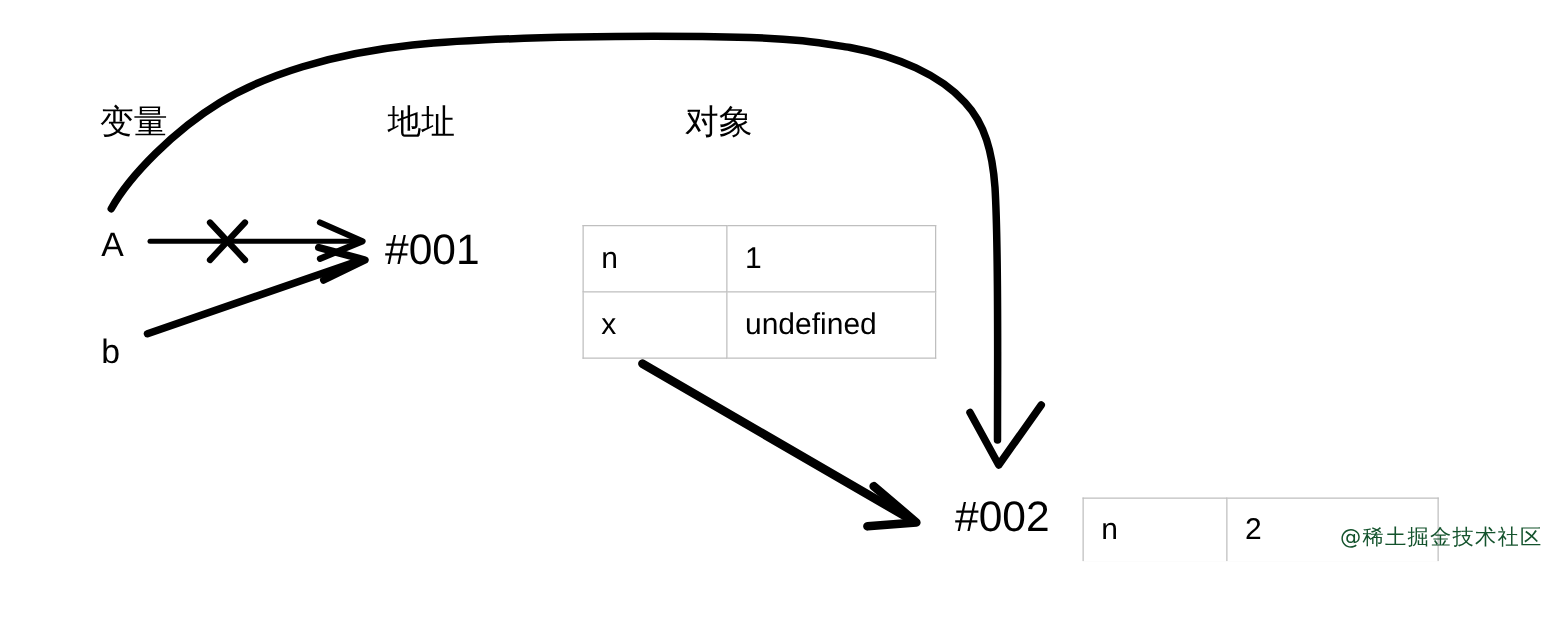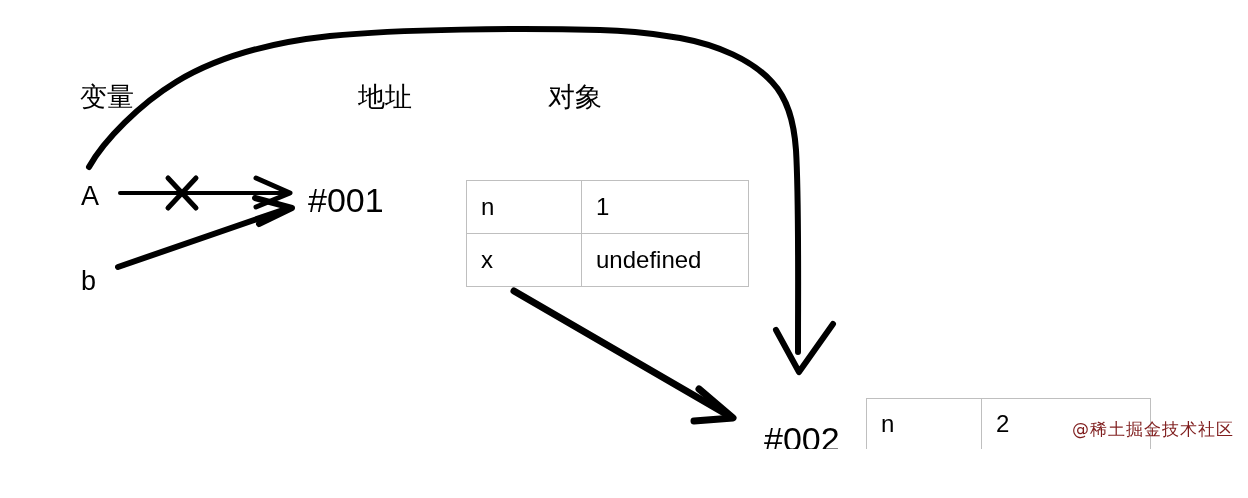--- a/index.html
+++ b/index.html
@@ -58,21 +58,21 @@
     top: 0;
     width: 1248px;
     height: 498px;
     pointer-events: none;
   }
   .watermark {
     position: absolute;
     right: 14px;
     bottom: 8px;
     font-size: 17px;
-    color: #7f1d1d;
+    color: #14532d;
     letter-spacing: 1px;
     font-family: "DejaVu Sans", sans-serif;
   }
 </style>
 </head>
 <body>
 
 <div id="canvas">
 
   <svg id="ink" viewBox="0 0 1248 498" xmlns="http://www.w3.org/2000/svg">
@@ -96,28 +96,28 @@
     </g>
 
     <path d="M 118,267 L 286,209" fill="none" stroke="#000000" stroke-width="6" stroke-linecap="round"></path>
     <path d="M 255,198 L 292,208 L 259,224" fill="none" stroke="#000000" stroke-width="6" stroke-linecap="round" stroke-linejoin="round"></path>
 
     <path d="M 514,291 L 726,414" fill="none" stroke="#000000" stroke-width="7" stroke-linecap="round"></path>
     <path d="M 699,389 L 733,418 L 694,421" fill="none" stroke="#000000" stroke-width="7" stroke-linecap="round" stroke-linejoin="round"></path>
   </svg>
 
   <div class="lbl col-header" style="left:80px; top:84px;">变量</div>
-  <div class="lbl col-header" style="left:310px; top:84px;margin-left:48px;">地址</div>
+  <div class="lbl col-header" style="left:310px; top:84px;">地址</div>
   <div class="lbl col-header" style="left:548px; top:84px;">对象</div>
 
   <div class="lbl var-name" style="left:81px; top:183px;">A</div>
   <div class="lbl var-name" style="left:81px; top:268px;">b</div>
 
   <div class="lbl addr" style="left:308px; top:183px;">#001</div>
-  <div class="lbl addr" style="left:764px; top:422px;">#002</div>
+  <div class="lbl addr" style="left:764px; top:397px;">#002</div>
 
   <table class="memtable" id="table-obj-001">
     <tbody>
       <tr>
         <td class="k">n</td>
         <td class="v">1</td>
       </tr>
       <tr>
         <td class="k">x</td>
         <td class="v">undefined</td>

